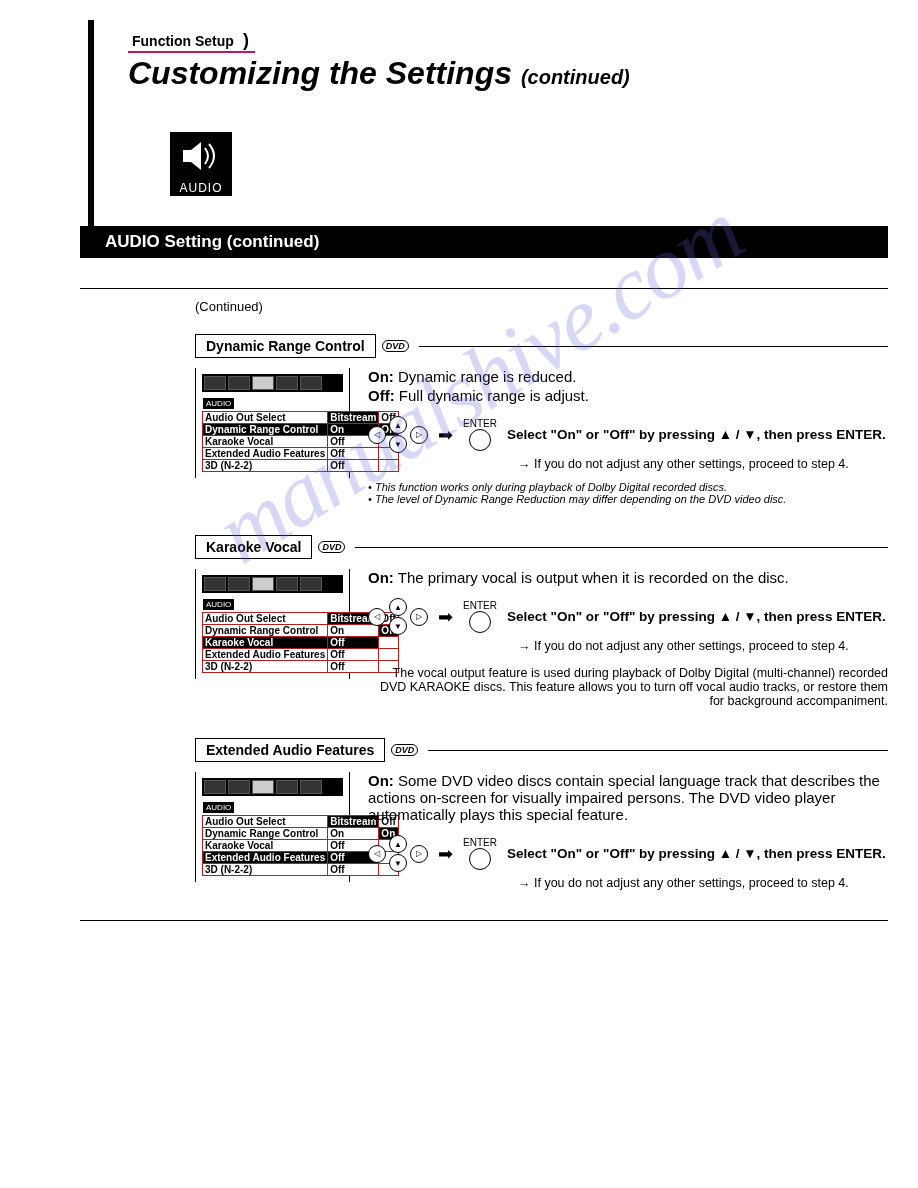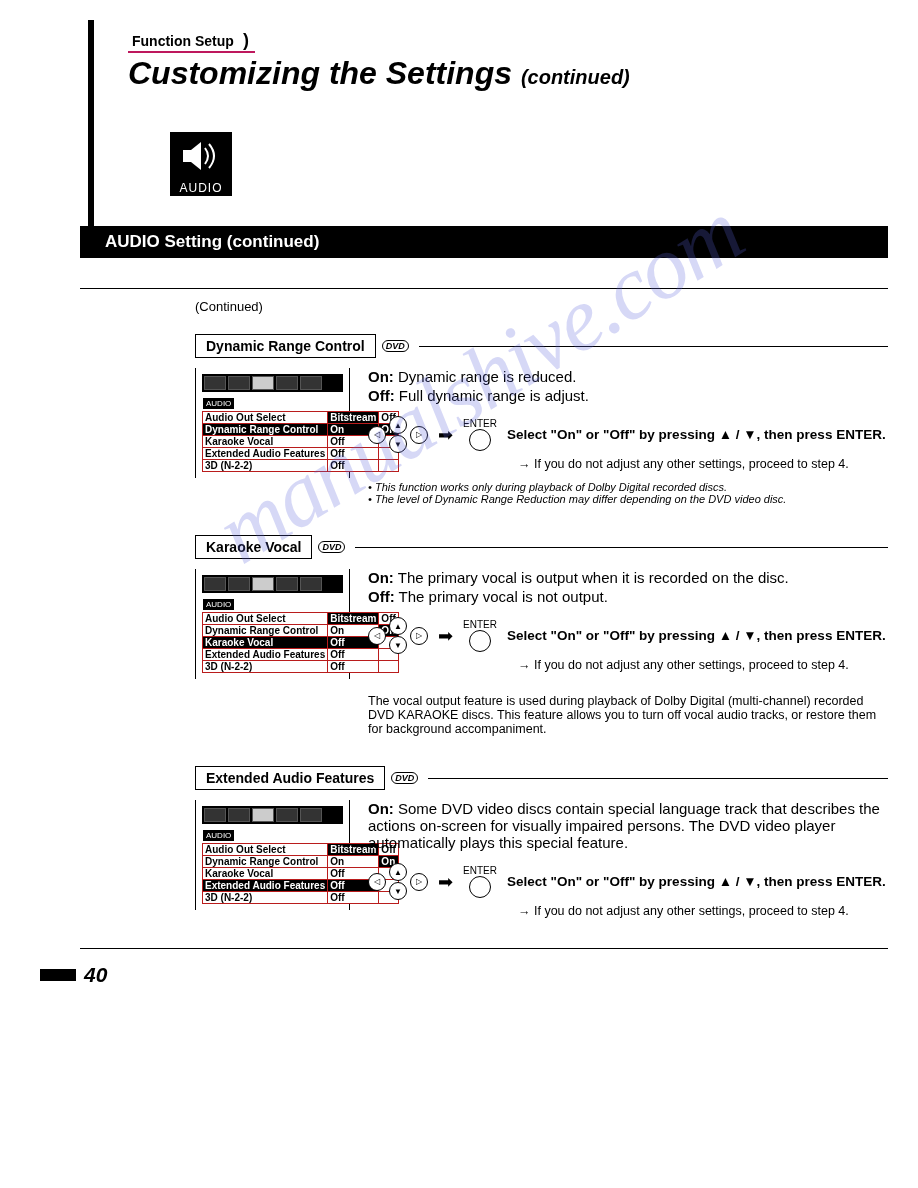--- a/index.html
+++ b/index.html
@@ -39,21 +39,21 @@
   .button-instruction { display: flex; align-items: center; gap: 10px; margin: 12px 0 0 0; }
   .nav-btns { display: flex; align-items: center; gap: 3px; }
   .circle-btn { width: 18px; height: 18px; border: 1.3px solid #000; border-radius: 50%; display: flex; align-items: center; justify-content: center; font-size: 8px; background: #fff;}
   .arrow-right { font-size: 18px; }
   .enter-group { display: flex; flex-direction: column; align-items: center; font-size: 10px; justify-content: flex-end;}
   .enter-circle { width: 22px; height: 22px; border: 1.5px solid #000; border-radius: 50%; }
   .instruction-text { font-weight: bold; font-size: 13.5px; }
   .proceed { margin: 4px 0 0 0; font-size: 12.5px; padding-left: 150px;}
   .bullets { margin: 10px 0 0 0; font-size: 11px; font-style: italic; }
   .bullets div::before { content: "• "; }
-  .paragraph-note { font-size: 12.5px; margin-top: 22px; }
+  .paragraph-note { font-size: 12.5px; margin-top: 13px; text-align: right; }
   .page-num-row { display: flex; align-items: center; margin-top: 14px; }
   .page-mark { width: 36px; height: 12px; background: #000; margin-right: 8px; margin-left: -40px;}
   .page-num { font-weight: 900; font-style: italic; font-size: 21px; }
   .watermark { position: absolute; top: 330px; left: 180px; font-size: 90px; color: rgba(90,100,220,0.25); transform: rotate(-32deg); font-style: italic; pointer-events: none; letter-spacing: -2px; font-family: Georgia, serif;}
   .nav-stack { display: flex; flex-direction: column; align-items: center; gap: 1px;}
   .hr-bottom { border: none; border-top: 1.5px solid #000; margin: 20px 0 2px 0;}
 </style>
 </head>
 <body>
 
@@ -203,21 +203,20 @@
           <tr>
                 <td>3D (N-2-2)</td>
                 <td class="val">Off</td>
                 <td class="val"></td>
               </tr>
         </tbody>
           </table>
       </div>
       <div class="desc-col">
         <div class="on-off-row"><b>On:</b> <span>The primary vocal is output when it is recorded on the disc.</span></div>
-        <div class="on-off-row"><b>Off:</b> <span>The primary vocal is not output.</span></div>
         <div class="button-instruction">
           <div class="nav-btns">
             <div class="circle-btn">◁</div>
             <div class="nav-stack">
               <div class="circle-btn">▲</div>
               <div class="circle-btn">▼</div>
             </div>
             <div class="circle-btn">▷</div>
           </div>
           <div class="arrow-right">➡</div>
@@ -297,19 +296,15 @@
             <div class="enter-circle"></div>
           </div>
           <div class="instruction-text">Select "On" or "Off" by pressing ▲ / ▼, then press ENTER.</div>
         </div>
         <div class="proceed">→ If you do not adjust any other settings, proceed to step 4.</div>
       </div>
     </div>
   </div>
 
   <hr class="hr-bottom">
-  <div class="page-num-row">
-    <div class="page-mark"></div>
-    <div class="page-num">40</div>
-  </div>
 
   <div class="watermark">manualshive.com</div>
 </div>
 
 </body></html>

